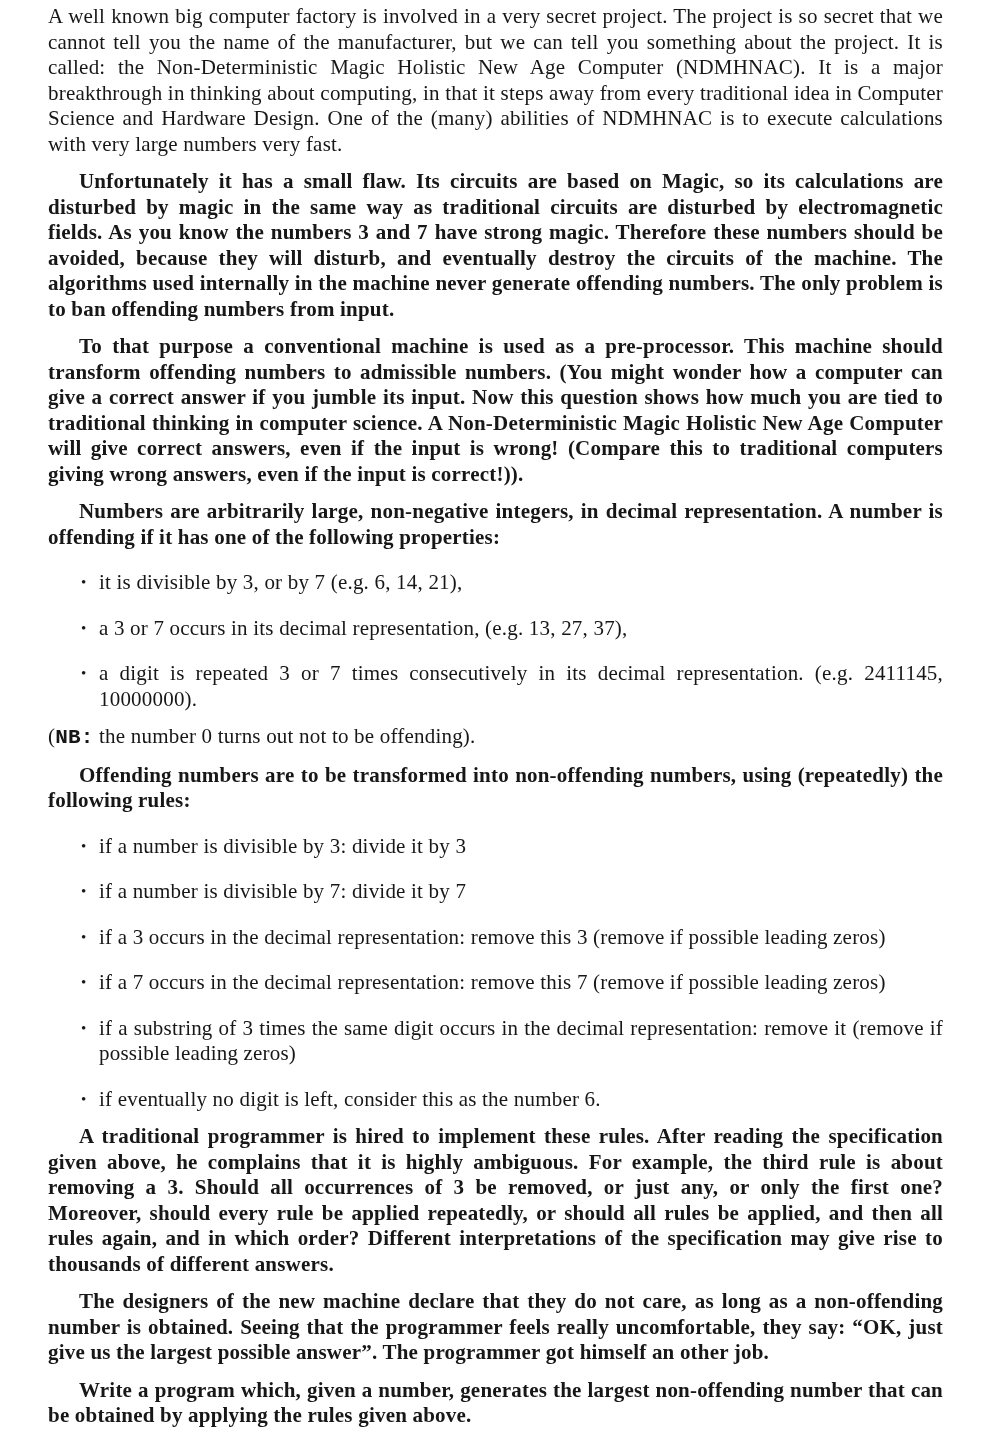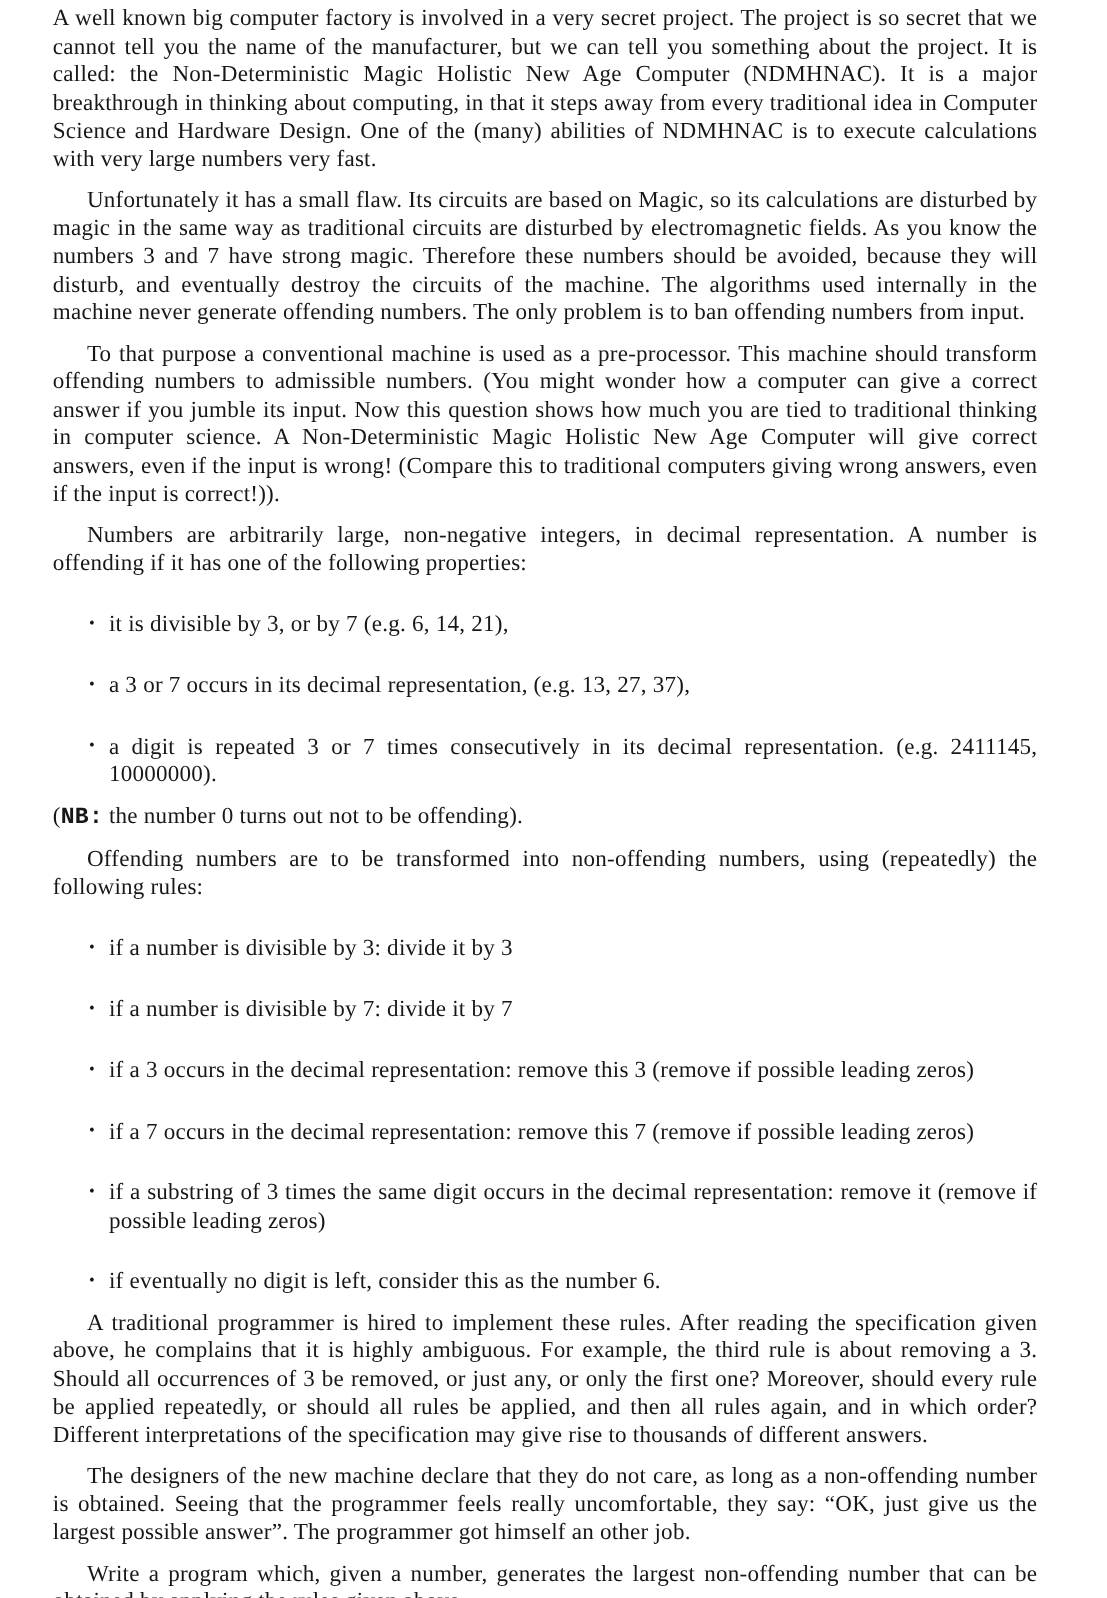--- a/index.html
+++ b/index.html
@@ -24,29 +24,30 @@
     text-align: justify;
   }
   p {
     margin: 12px 0 0 0;
   }
   p.first {
     margin-top: 0;
   }
   p.indent {
     text-indent: 31px;
+    font-weight: bold;
   }
   ul {
     list-style: none;
     margin: 5px 0 0 0;
     padding: 0 0 0 51px;
   }
   li {
     position: relative;
-    margin-top: 30px;
+    margin-top: 20px;
     text-align: justify;
   }
   li::before {
     content: "\2022";
     position: absolute;
     left: -18px;
     top: 2px;
     font-size: 15px;
     line-height: 21px;
   }

